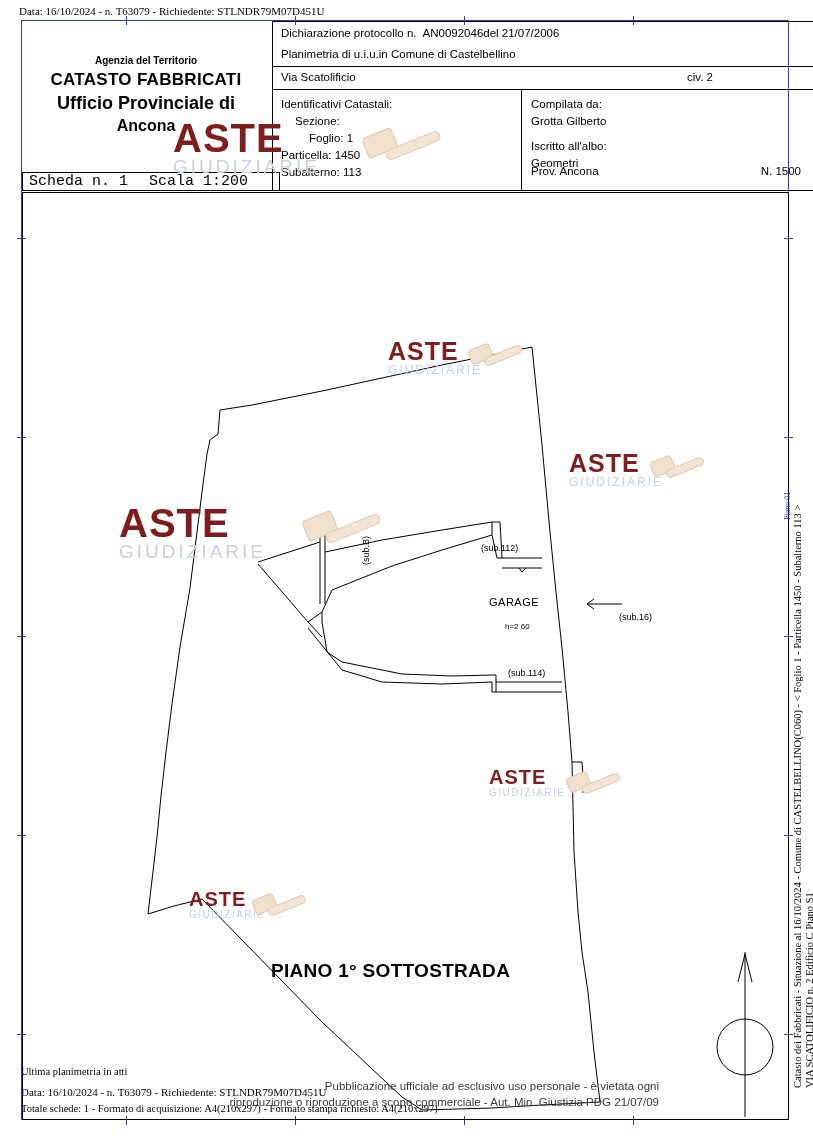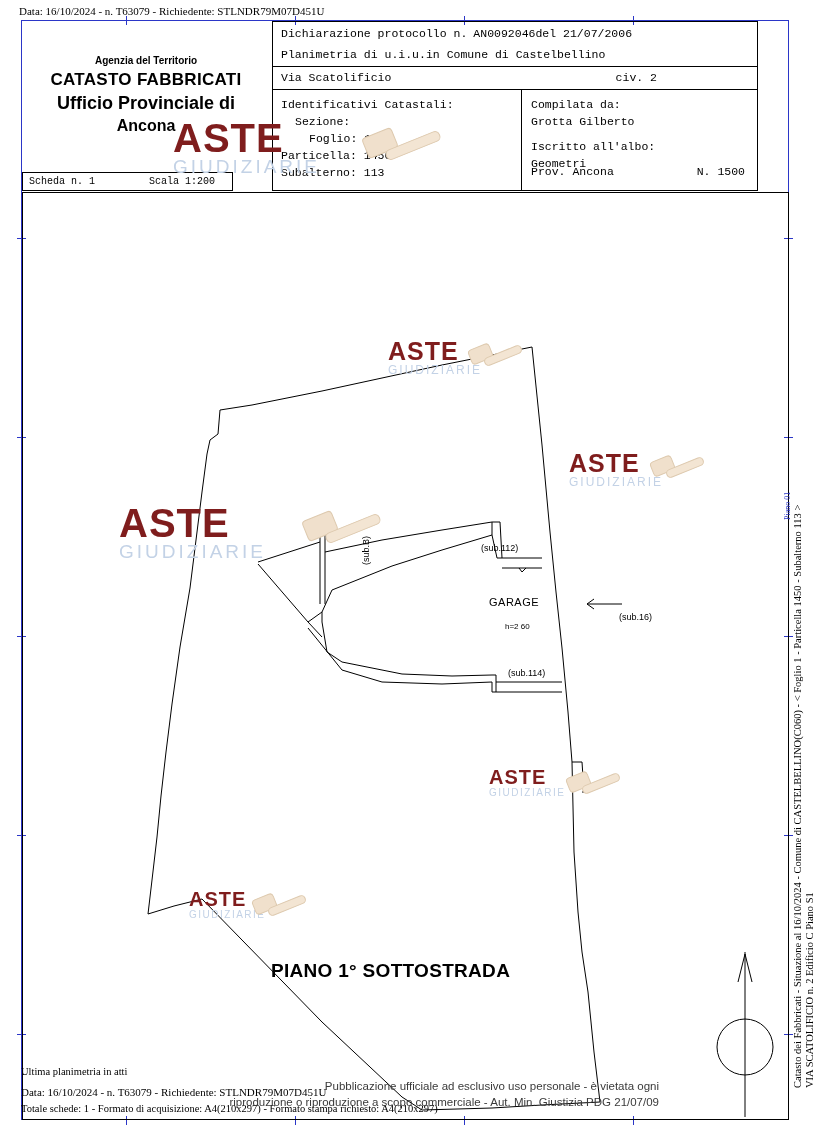--- a/index.html
+++ b/index.html
@@ -82,25 +82,25 @@
   .hdr-left .l4 {
     margin-top: 3px;
     font-size: 16px;
     font-weight: bold;
   }
 
   .hdr-right {
     position: absolute;
     left: 259px;
     top: 21px;
-    width: 486px;
+    width: 542px;
     height: 170px;
     border: 1px solid #000;
     box-sizing: border-box;
-    font-family: Liberation Mono, monospace;
+    font-family: Liberation Sans, sans-serif;
     font-size: 11.5px;
   }
   .hdr-right .row1 {
     position: absolute;
     left: 8px; top: 5px;
     white-space: nowrap;
   }
   .hdr-right .row1 .proto {
     display: inline-block;
     margin-left: 6px;
@@ -161,26 +161,26 @@
     position: absolute;
     right: 12px; top: 143px;
     white-space: nowrap;
   }
 
   
   .scheda {
     position: absolute;
     left: 9px;
     top: 172px;
-    width: 211px;
+    width: 258px;
     height: 19px;
     border: 1px solid #000;
     box-sizing: border-box;
     font-family: "Liberation Mono", monospace;
-    font-size: 10px;
+    font-size: 15px;
     line-height: 17px;
   }
   .scheda .s1 { position: absolute; left: 6px; top: 0; }
   .scheda .s2 { position: absolute; left: 126px; top: 0; }
 
   
   .draw-frame {
     position: absolute;
     left: 9px;
     top: 192px;

